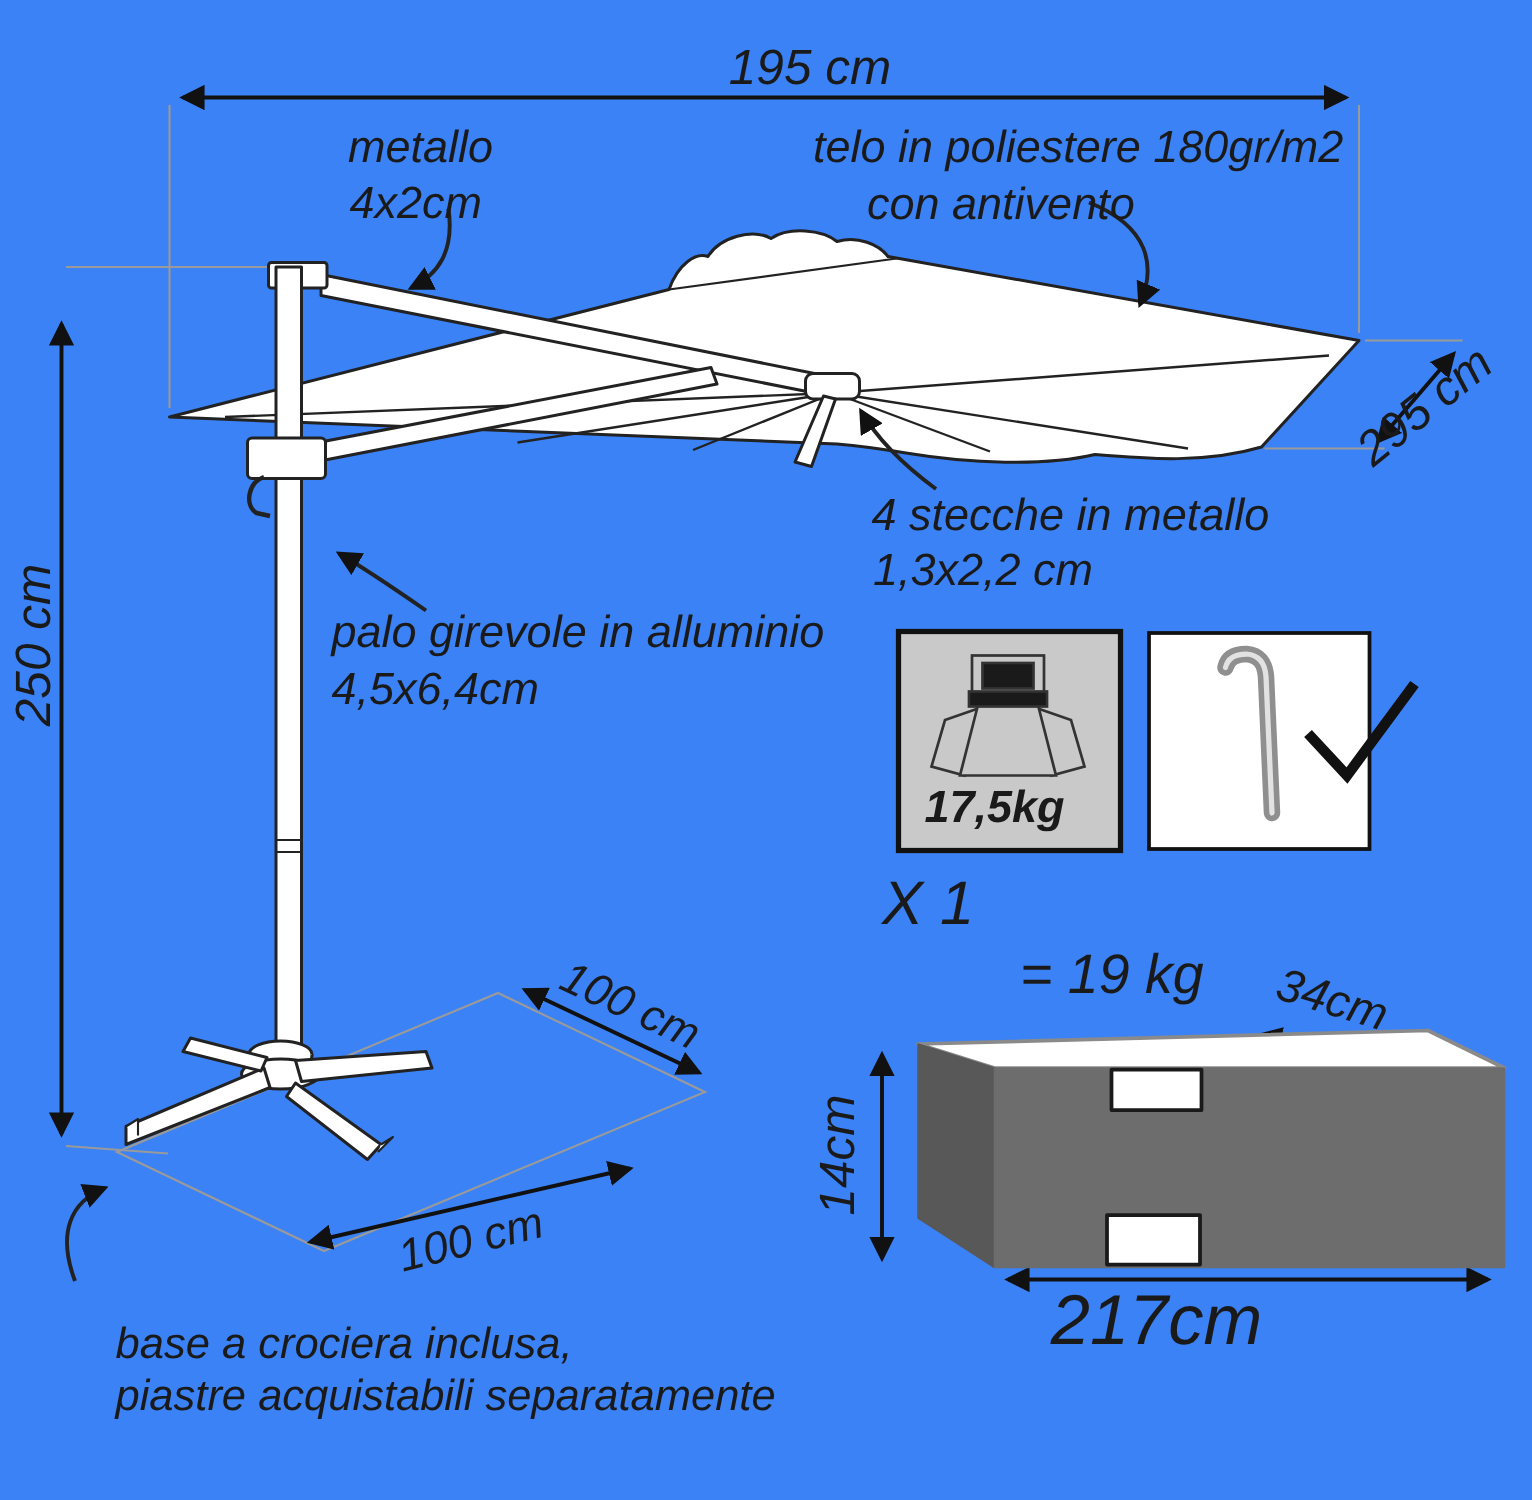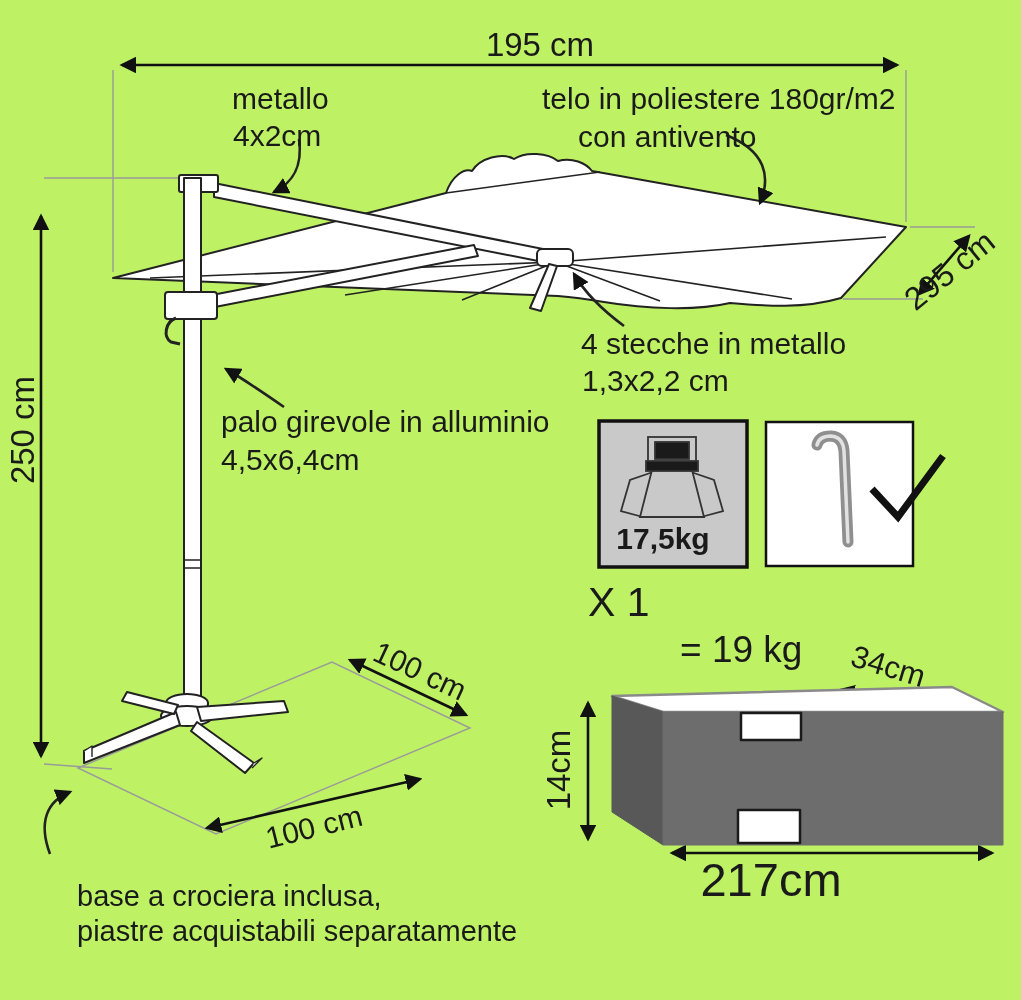--- a/index.html
+++ b/index.html
@@ -1,18 +1,18 @@
 <!DOCTYPE html>
 <html><head>
 <meta charset="utf-8">
 <style>
   html,body { margin:0; padding:0; background:#fff; }
   .canvas {
-    position:relative; width:1021px; height:1000px; background:#bef264;
-    font-family:"Liberation Sans", sans-serif; color:#1a1a1a; overflow:hidden;
+    position:relative; width:1021px; height:1000px; background:#3b82f6;
+    font-family:"Liberation Sans", sans-serif; color:#1a1a1a; overflow:hidden;font-style:italic;
   }
   .canvas svg { position:absolute; left:0; top:0; }
   .lbl { position:absolute; white-space:nowrap; line-height:1.12; color:#1a1a1a; }
   .f30 { font-size:30px; }
   .f33 { font-size:33px; }
   .center  { transform:translate(-50%,-50%); }
   .centerx { transform:translateX(-50%); }
   .rot  { transform-origin:center; }
 </style>
 </head>

